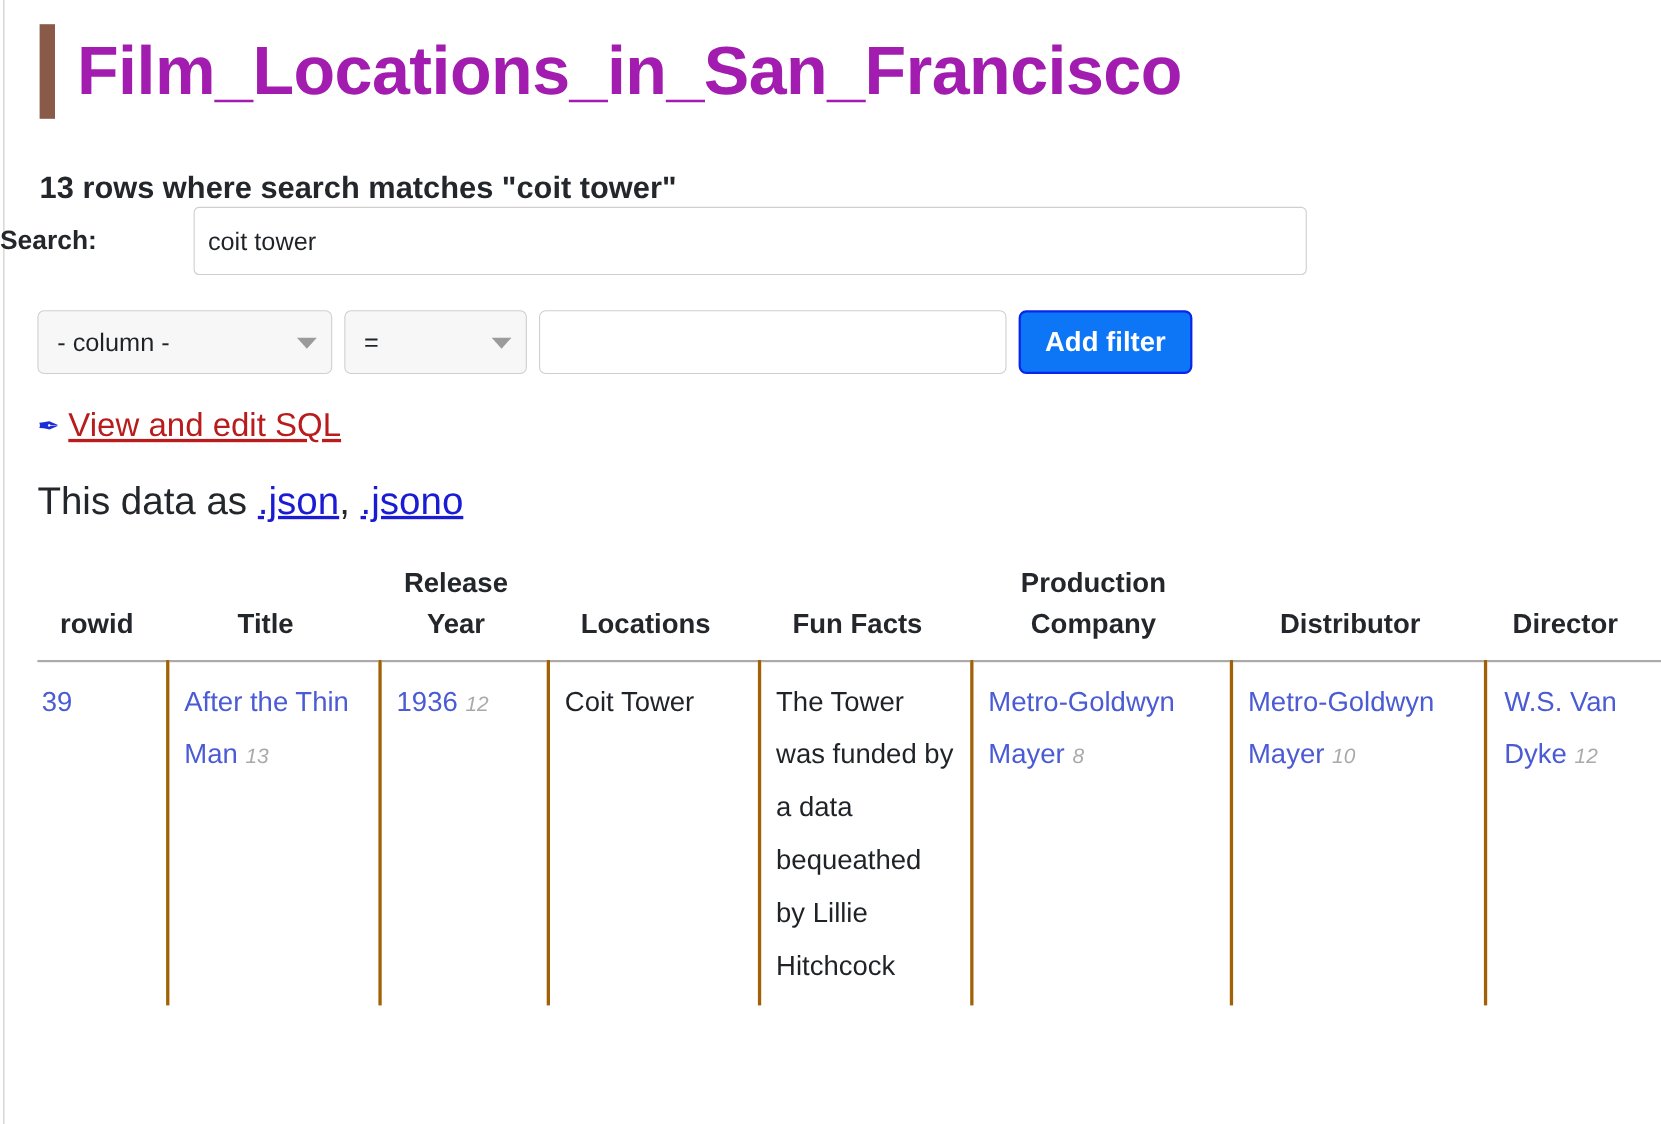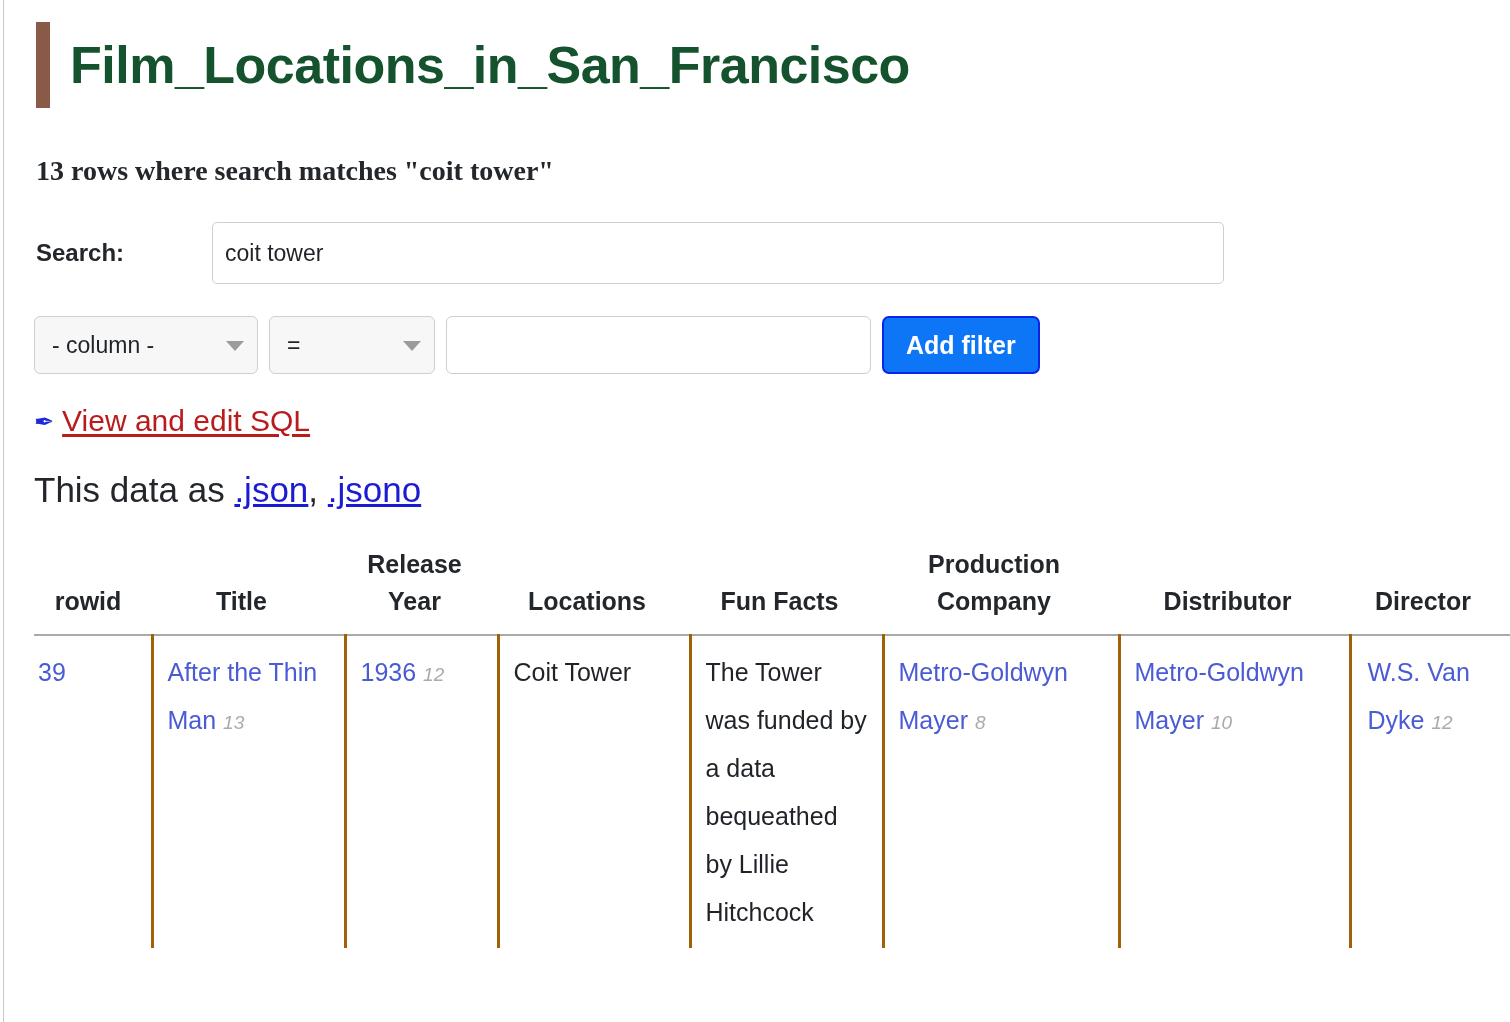--- a/index.html
+++ b/index.html
@@ -41,43 +41,40 @@
   }
   .title-bar {
     width: 14px;
     background: #8a5a49;
     margin-right: 20px;
     flex: 0 0 14px;
     height: 86px;
   }
   h1.page-title {
     margin: 0;
-    font-size: 52px;
+    font-size: 62px;
     line-height: 86px;
     font-weight: 700;
     letter-spacing: -0.5px;
-    color: #14532d;
+    color: #a21caf;
     white-space: nowrap;
   }
 
   
   h2.row-count {
     margin: 46px 0 0 0;
     padding-left: 36px;
     font-size: 28px;
     line-height: 34px;
     font-weight: 700;
     color: #23272b;
-    font-family: Liberation Serif, serif;
   }
 
   
   .search-row {
-    margin-top: 34px;
-    padding-left: 36px;
     display: flex;
     align-items: center;
   }
   .search-label {
     font-size: 24px;
     font-weight: 700;
     color: #23272b;
     width: 176px;
     flex: 0 0 176px;
   }
@@ -110,21 +107,21 @@
     border: 1px solid #cfcfcf;
     border-radius: 6px;
     background: #f7f7f7;
     display: flex;
     align-items: center;
     padding: 0 38px 0 17px;
     font-size: 23px;
     color: #1f2328;
     white-space: nowrap;
   }
-  .select-column { width: 224px; }
+  .select-column { width: 268px; }
   .select-op { width: 166px; }
   .caret {
     position: absolute;
     right: 13px;
     top: 50%;
     margin-top: -4px;
     width: 0;
     height: 0;
     border-left: 9px solid transparent;
     border-right: 9px solid transparent;

